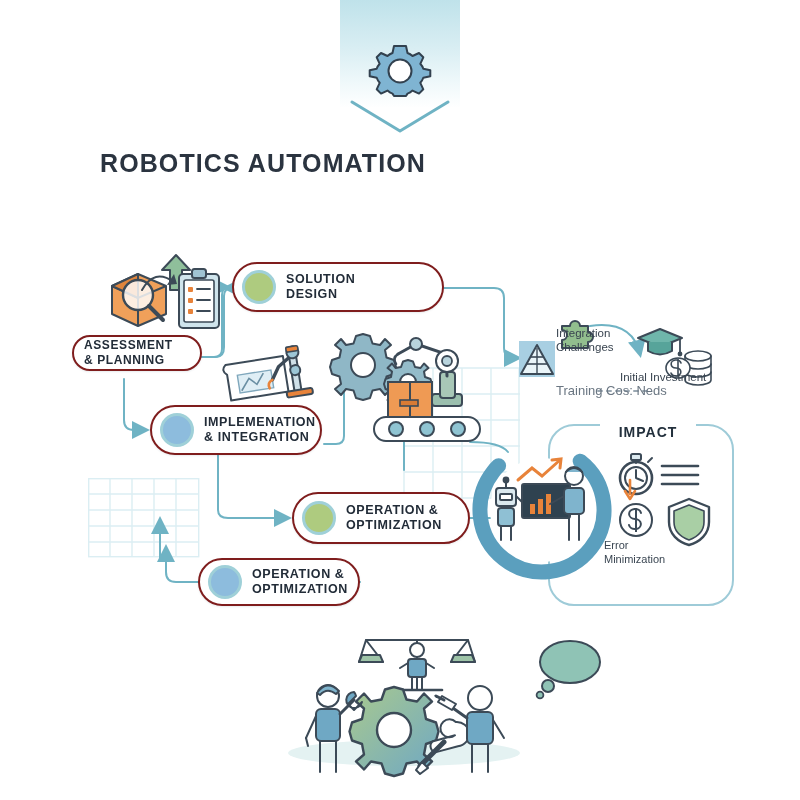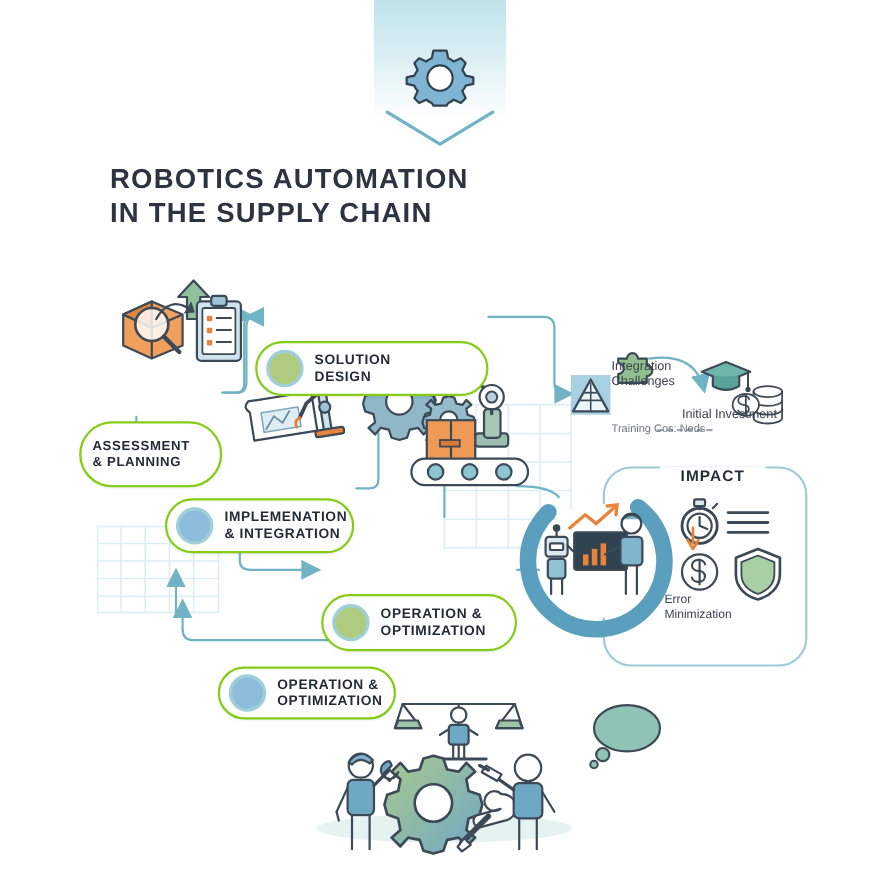--- a/index.html
+++ b/index.html
@@ -22,38 +22,37 @@
   
   #title-block{left:100px;top:148px;width:600px;text-align:left;}
   #title-block .tline{
     font-size:25px;font-weight:bold;letter-spacing:1.1px;
     line-height:31px;color:#2b3440;
   }
 
   
   .pill{
     box-sizing:border-box;
-    border:2px solid #84cc16;border-radius:40px;background:#ffffff;
+    border:2px solid #7f1d1d;border-radius:40px;background:#ffffff;
     display:flex;align-items:center;gap:10px;
     padding:0 16px 0 8px;
     box-shadow:0 1px 2px rgba(40,70,90,.10);
-    margin-top:48px;
   }
   .pill .dot{
     width:34px;height:34px;border-radius:50%;flex:0 0 auto;
     border:3px solid #9fd0d8;box-sizing:border-box;
   }
   .pill .dot.green{background:#aecb7f;}
   .pill .dot.blue{background:#8dbcdd;}
   .pill .plabel{
     font-size:12.5px;font-weight:bold;letter-spacing:.6px;
     line-height:15px;color:#222c38;white-space:pre-line;
   }
 
-  #pill-assessment{left:72px;top:335px;width:130px;height:60px;padding-left:10px;}
+  #pill-assessment{left:72px;top:335px;width:130px;height:36px;padding-left:10px;}
   #pill-assessment .plabel{font-size:12px;}
   #pill-solution{left:232px;top:262px;width:212px;height:50px;}
   #pill-implementation{left:150px;top:405px;width:172px;height:50px;}
   #pill-operation-1{left:292px;top:492px;width:178px;height:52px;}
   #pill-operation-2{left:198px;top:558px;width:162px;height:48px;}
 
   
   #impact-card{
     left:548px;top:424px;width:186px;height:182px;
     box-sizing:border-box;border:2px solid #9ecbd8;border-radius:26px;background:#ffffff;
@@ -64,21 +63,21 @@
   }
   #impact-error-label{
     left:604px;top:538px;width:96px;text-align:left;
     font-size:11px;line-height:14px;color:#3a4652;white-space:pre-line;
   }
 
   
   .sidelabel{font-size:11.5px;line-height:14px;color:#38434f;white-space:pre-line;}
   #label-integration{left:556px;top:326px;width:70px;}
   #label-investment{left:620px;top:370px;width:92px;}
-  #label-training{left:556px;top:384px;width:120px;font-size:10px;color:#6a7682;}
+  #label-training{left:556px;top:384px;width:120px;font-size:13px;color:#6a7682;}
 
   svg{display:block;overflow:visible;}
   .ink{fill:none;stroke:#3c4a57;stroke-width:2;stroke-linecap:round;stroke-linejoin:round;}
   .ink-thin{fill:none;stroke:#3c4a57;stroke-width:1.6;stroke-linecap:round;stroke-linejoin:round;}
   .conn{fill:none;stroke:#6fb3c4;stroke-width:2;stroke-linecap:round;stroke-linejoin:round;}
 </style>
 </head>
 <body>
 
 <div class="stage">
@@ -120,21 +119,20 @@
     <path d="M34 8 l-6 0 -1.5 7 a14 14 0 0 0 -5 3 l-6.5-3 -4.3 4.3 3 6.5 a14 14 0 0 0 -3 5 l-7 1.5 0 6 7 1.5 a14 14 0 0 0 3 5 l-3 6.5 4.3 4.3 6.5-3 a14 14 0 0 0 5 3 L28 58 l6 0" fill="#7fb4d2" stroke="#32414f" stroke-width="2" stroke-linejoin="round"></path>
     <circle cx="34" cy="33" r="11.5" fill="#ffffff" stroke="#32414f" stroke-width="2"></circle>
   </svg>
 
   <svg class="abs" id="banner-chevron" viewBox="0 0 104 34">
     <path d="M4 2 L52 31 L100 2" fill="none" stroke="#6fb3c4" stroke-width="3" stroke-linecap="round" stroke-linejoin="round"></path>
   </svg>
 
   <div class="abs" id="title-block">
     <div class="tline">ROBOTICS AUTOMATION</div>
-    <div class="tline">IN THE SUPPLY CHAIN</div>
   </div>
 
   <svg class="abs" style="left:0;top:0;" width="800" height="800">
     <defs>
       <marker id="ah" markerWidth="9" markerHeight="9" refX="7" refY="4.5" orient="auto">
         <path d="M0 0 L9 4.5 L0 9 z" fill="#6fb3c4"></path>
       </marker>
     </defs>
 
     <path class="conn" marker-end="url(#ah)" d="M202 357 L214 357 Q222 357 222 349 L222 295 Q222 287 230 287 L226 287 L227 287"></path>

